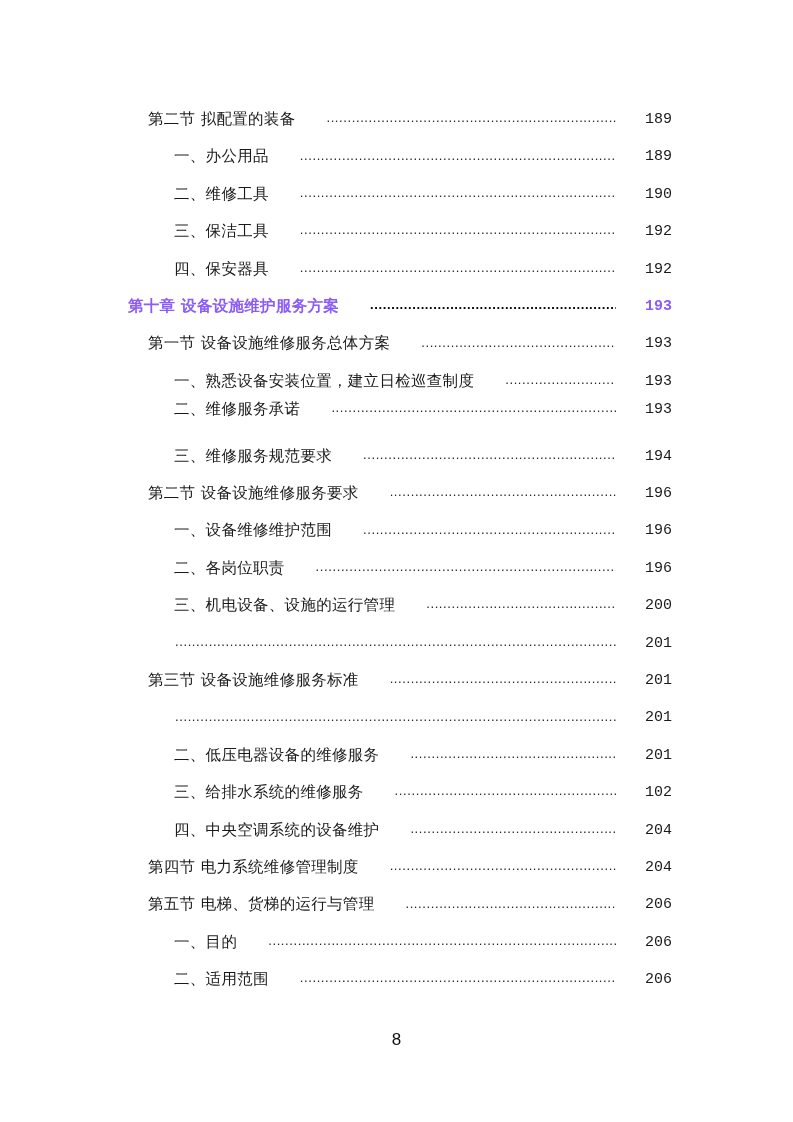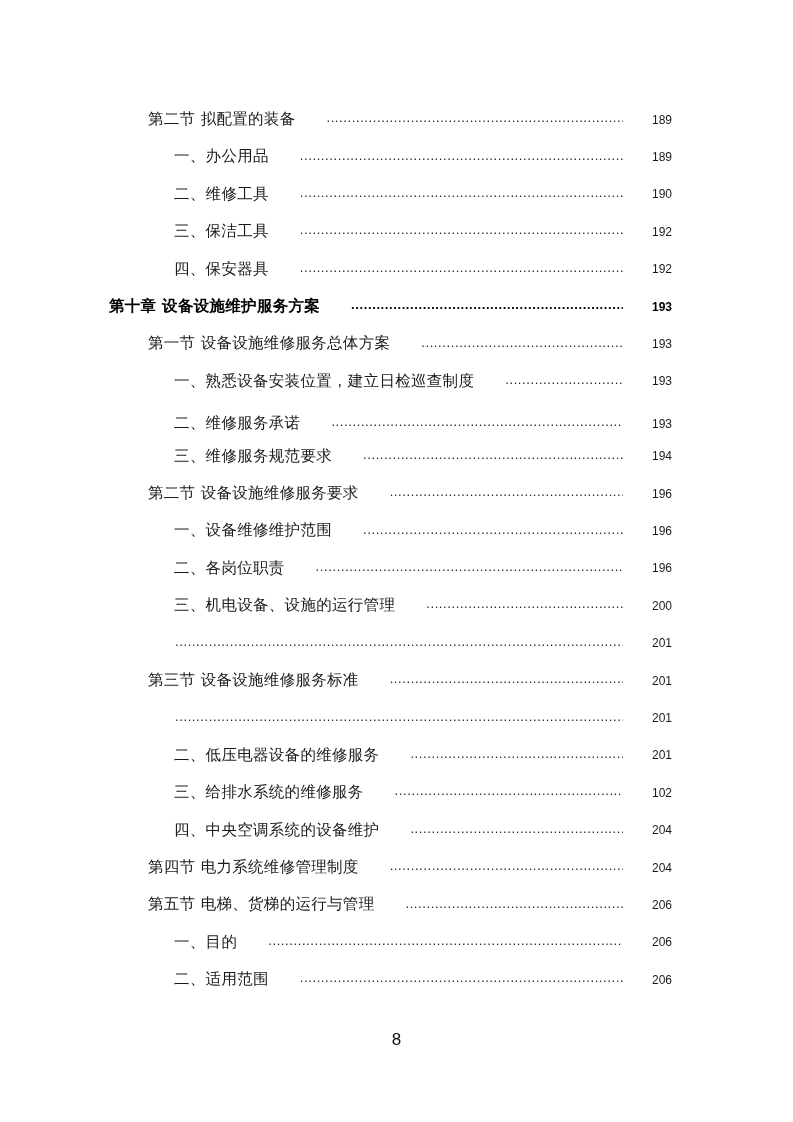--- a/index.html
+++ b/index.html
@@ -1,32 +1,32 @@
 <!DOCTYPE html>
 <html><head>
 <meta charset="utf-8">
 <style>
   html, body { margin: 0; padding: 0; background: #ffffff; }
   body { width: 793px; height: 1122px; position: relative; overflow: hidden;
          font-family: "DejaVu Sans", "Liberation Sans", sans-serif; color: #1a1a1a; }
   .toc { position: absolute; left: 0; top: 101px; width: 793px; }
   .row { position: absolute; height: 37px; display: flex; align-items: center;
          right: 121px; font-size: 15.5px; white-space: nowrap; gap: 28px; }
-  .row.level-chapter { left: 109px; font-weight: bold; color: #000000; justify-content: space-between; }
+  .row.level-chapter { left: 128px; font-weight: bold; color: #8b5cf6; justify-content: space-between; }
   .row.level-section { left: 148px; }
   .row.level-item { left: 174px; }
   .row .label { flex: 0 0 auto; padding-right: 2px; letter-spacing: 0.3px; }
   .row .leader { flex: 1 1 auto; overflow: hidden; height: 1em; position: relative; margin: 0 1px; }
   .row .leader::before {
     content: "..........................................................................................................................................................................................................................";
     position: absolute; left: 0; bottom: 2px; font-size: 13px; letter-spacing: 0.6px; color: #222;
     font-family: "Liberation Sans", sans-serif; font-weight: normal;
   }
   .row.level-chapter .leader::before { font-weight: bold; color: #000; }
-  .row .page { flex: 0 0 auto; font-family: Liberation Sans, sans-serif; font-size: 12px; }
+  .row .page { flex: 0 0 auto; font-family: Liberation Mono, monospace; font-size: 15px; }
   .page-number { position: absolute; top: 1030px; left: 0; width: 793px; text-align: center;
                  font-family: "Liberation Sans", sans-serif; font-size: 17px; color: #111; }
 </style>
 </head>
 <body>
 
 <div class="toc">
   <div class="row level-section" style="top:0px">
     <span class="label">第二节  拟配置的装备</span>
     <span class="leader"></span>
@@ -60,21 +60,21 @@
   <div class="row level-section" style="top:224.4px">
     <span class="label">第一节  设备设施维修服务总体方案</span>
     <span class="leader"></span>
     <span class="page">193</span>
   </div>
   <div class="row level-item" style="top:261.8px">
     <span class="label">一、熟悉设备安装位置，建立日检巡查制度</span>
     <span class="leader"></span>
     <span class="page">193</span>
   </div>
-  <div class="row level-item" style="top:304px">
+  <div class="row level-item" style="top:290px">
     <span class="label">二、维修服务承诺</span>
     <span class="leader"></span>
     <span class="page">193</span>
   </div>
   <div class="row level-item" style="top:336.6px">
     <span class="label">三、维修服务规范要求</span>
     <span class="leader"></span>
     <span class="page">194</span>
   </div>
   <div class="row level-section" style="top:374px">

